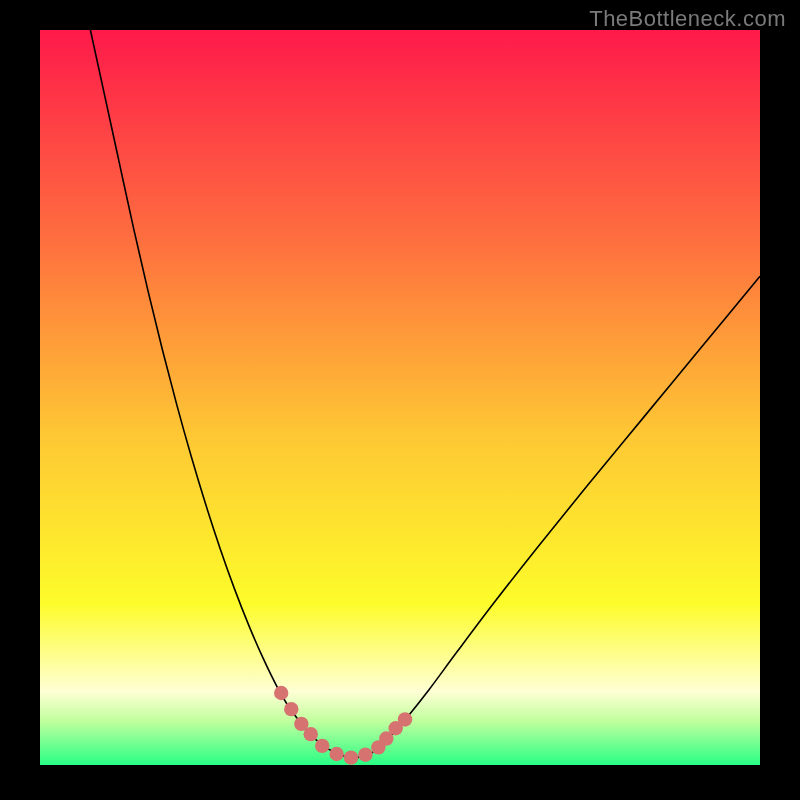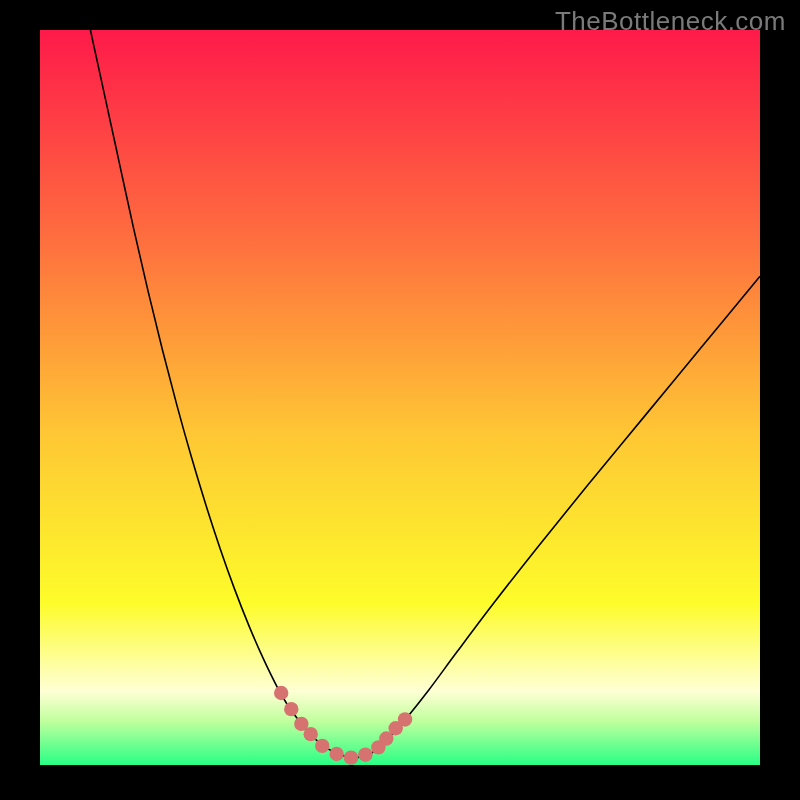--- a/index.html
+++ b/index.html
@@ -15,21 +15,21 @@
     position: relative;
     width: 800px;
     height: 800px;
     background: #000000;
   }
   .watermark {
     position: absolute;
     top: 6px;
     right: 14px;
     color: #7a7a7a;
-    font-size: 26px;
+    font-size: 22px;
     font-weight: 500;
     letter-spacing: 0.5px;
     z-index: 20;
   }
   .plot-wrap {
     position: absolute;
     left: 40px;
     top: 30px;
     width: 720px;
     height: 735px;

